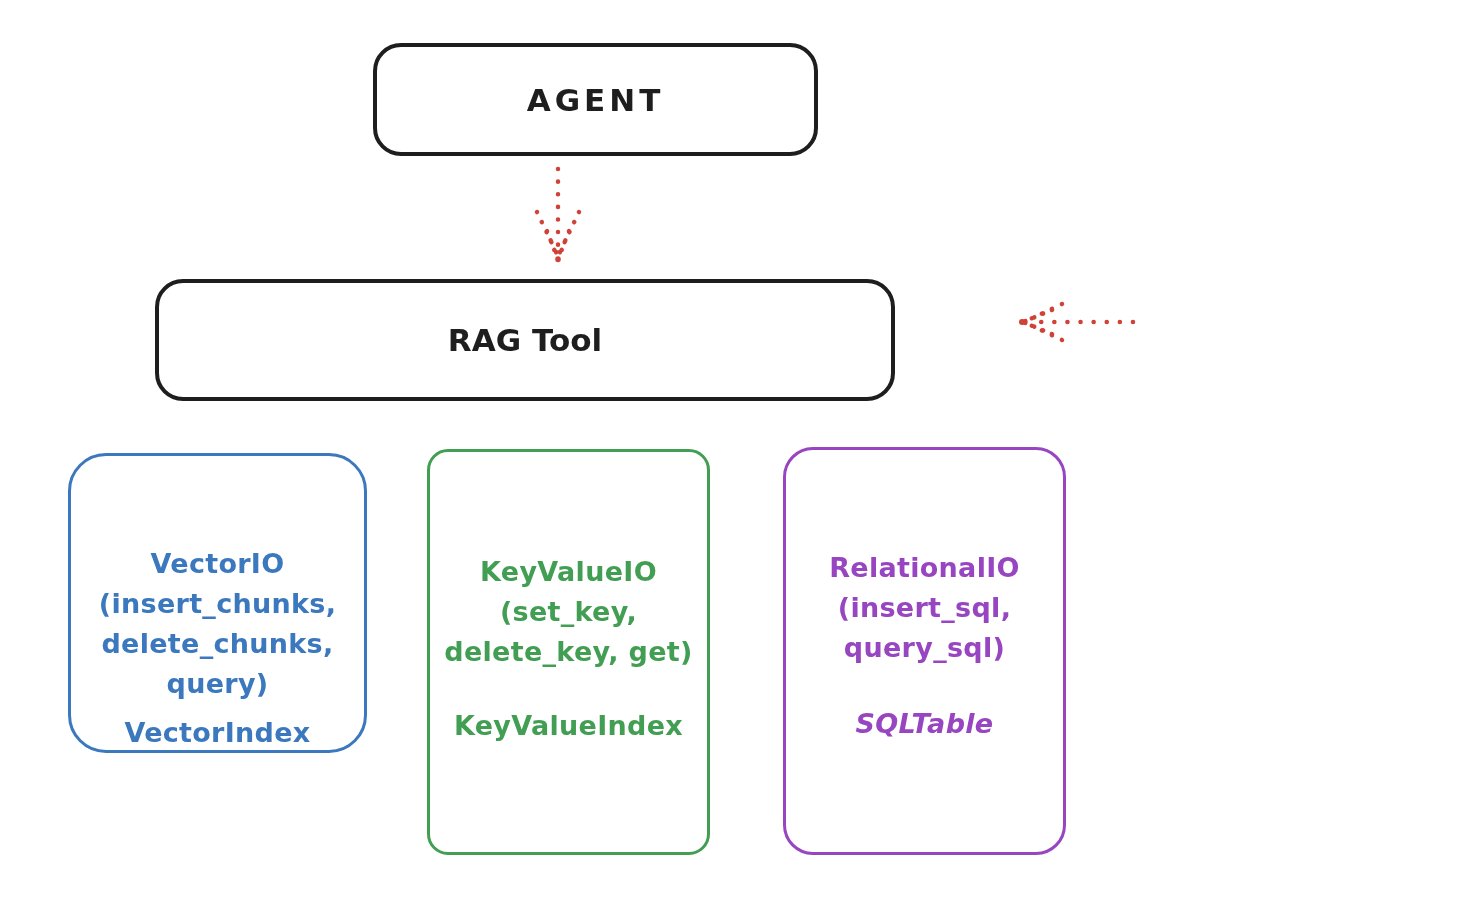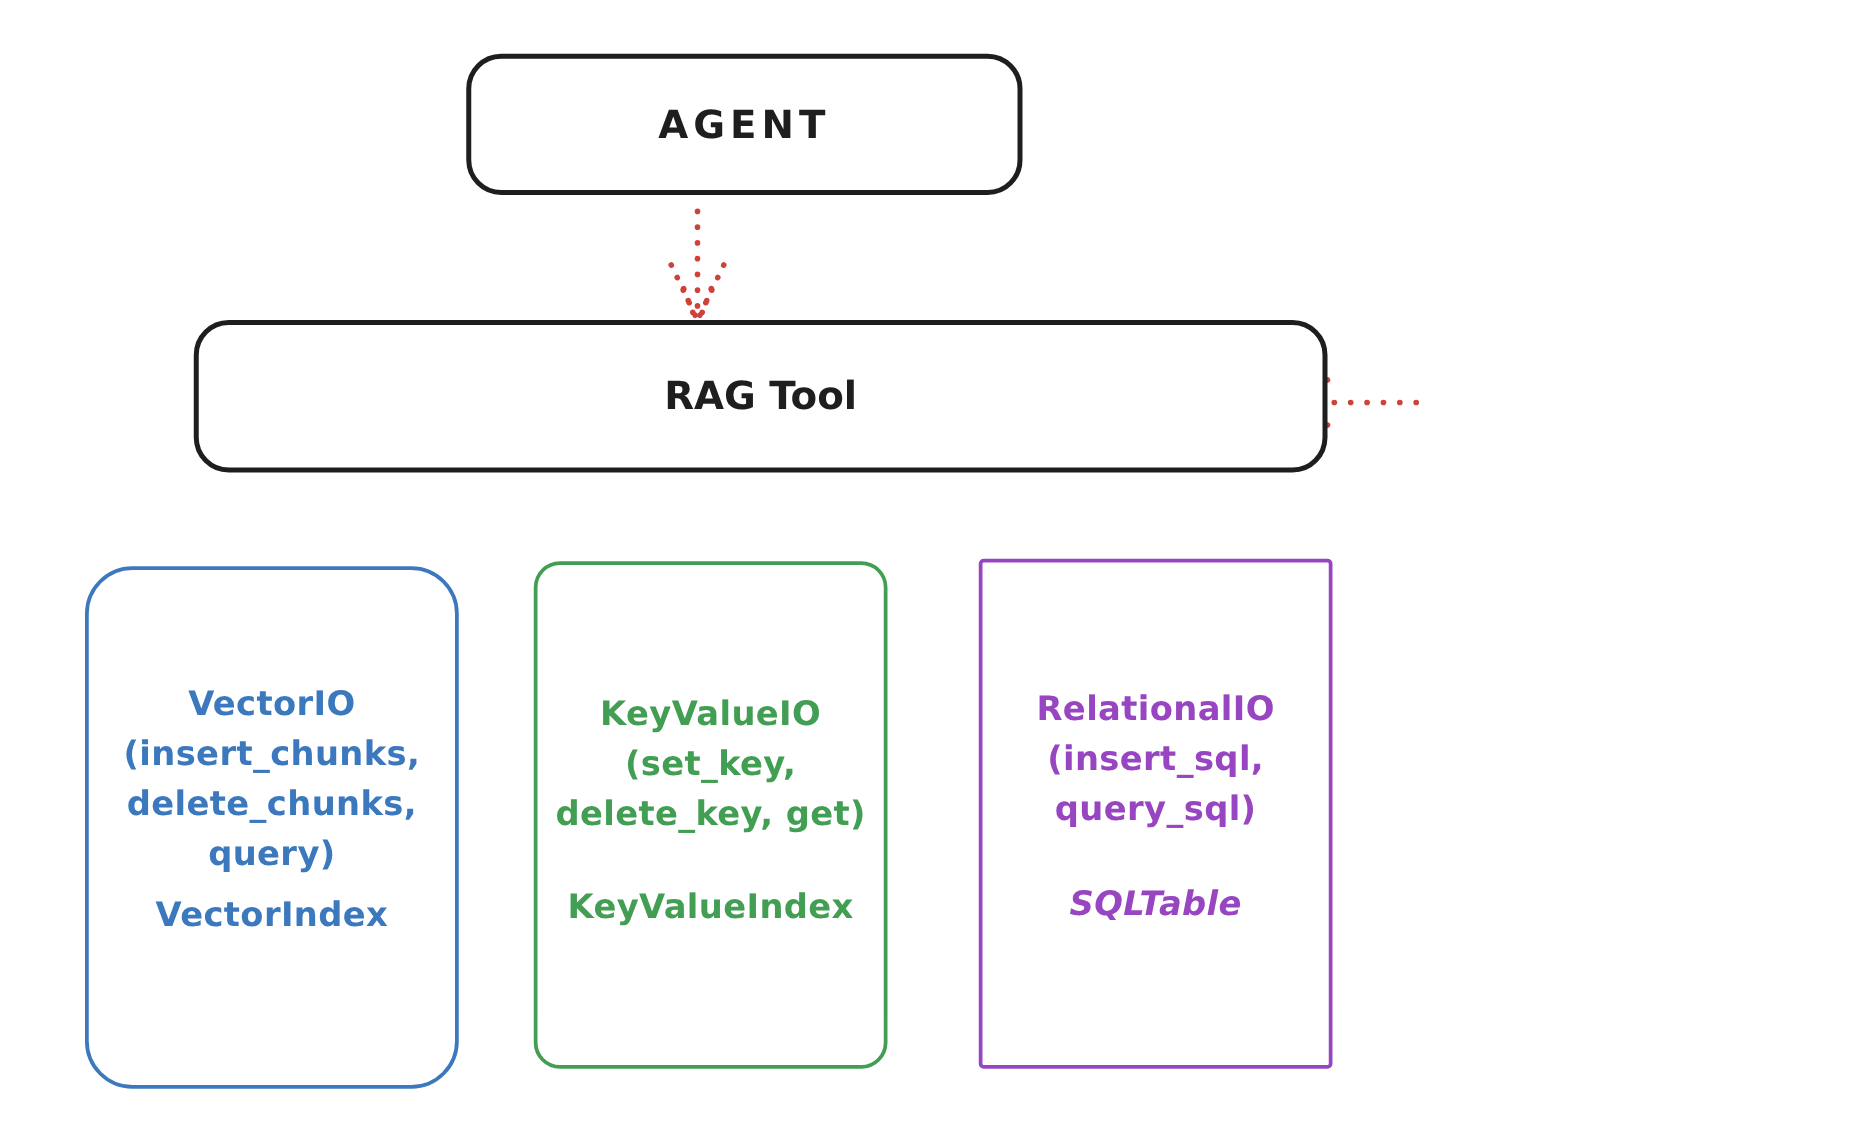--- a/index.html
+++ b/index.html
@@ -92,40 +92,40 @@
       <path stroke-dasharray="0.1 9.5" d="M1052 310 L1023 322" style="stroke: rgb(207, 66, 55);"></path>
       <path stroke-dasharray="0.1 9.5" d="M1052 334 L1023 322" style="stroke: rgb(207, 66, 55);"></path>
       <path stroke-width="6" d="M1022 322 L1022.4 322" style="stroke: rgb(207, 66, 55);"></path>
     </g>
   </svg>
 
   <div class="node black-box agent-box" style="left: 373px; top: 43px; width: 445px; height: 113px; border-color: rgb(30, 30, 30);">
     <span class="node-label">AGENT</span>
   </div>
 
-  <div class="node black-box rag-tool-box" style="left: 155px; top: 256px; width: 907px; height: 122px; border-color: rgb(30, 30, 30);">
+  <div class="node black-box rag-tool-box" style="left: 155px; top: 279px; width: 740px; height: 122px; border-color: rgb(30, 30, 30);">
     <span class="node-label">RAG Tool</span>
   </div>
 
 
-  <div class="node io-box" style="left: 68px; top: 453px; width: 299px; height: 418px; padding-top: 88px; border-radius: 38px; border-color: rgb(59, 120, 189);">
+  <div class="node io-box" style="left: 68px; top: 453px; width: 299px; height: 300px; padding-top: 88px; border-radius: 38px; border-color: rgb(59, 120, 189);">
     <div class="multiline" style="color: rgb(59, 120, 189);">VectorIO
 (insert_chunks,
 delete_chunks,
 query)</div>
     <div style="margin-top: 9px; color: rgb(59, 120, 189);">VectorIndex</div>
   </div>
 
   <div class="node io-box" style="left: 427px; top: 449px; width: 283px; height: 406px; padding-top: 100px; border-radius: 21px; border-color: rgb(66, 158, 82);">
     <div class="multiline" style="color: rgb(66, 158, 82);">KeyValueIO
 (set_key,
 delete_key, get)</div>
     <div style="margin-top: 34px; color: rgb(66, 158, 82);">KeyValueIndex</div>
   </div>
 
-  <div class="node io-box" style="left: 783px; top: 447px; width: 283px; height: 408px; padding-top: 98px; border-radius: 4px; border-color: rgb(151, 69, 192);">
+  <div class="node io-box" style="left: 783px; top: 447px; width: 283px; height: 408px; padding-top: 98px; border-radius: 30px; border-color: rgb(151, 69, 192);">
     <div class="multiline" style="color: rgb(151, 69, 192);">RelationalIO
 (insert_sql,
 query_sql)</div>
     <div style="margin-top: 36px; color: rgb(151, 69, 192); font-style: italic;">SQLTable</div>
   </div>
 
 </div>
 
 </body></html>

